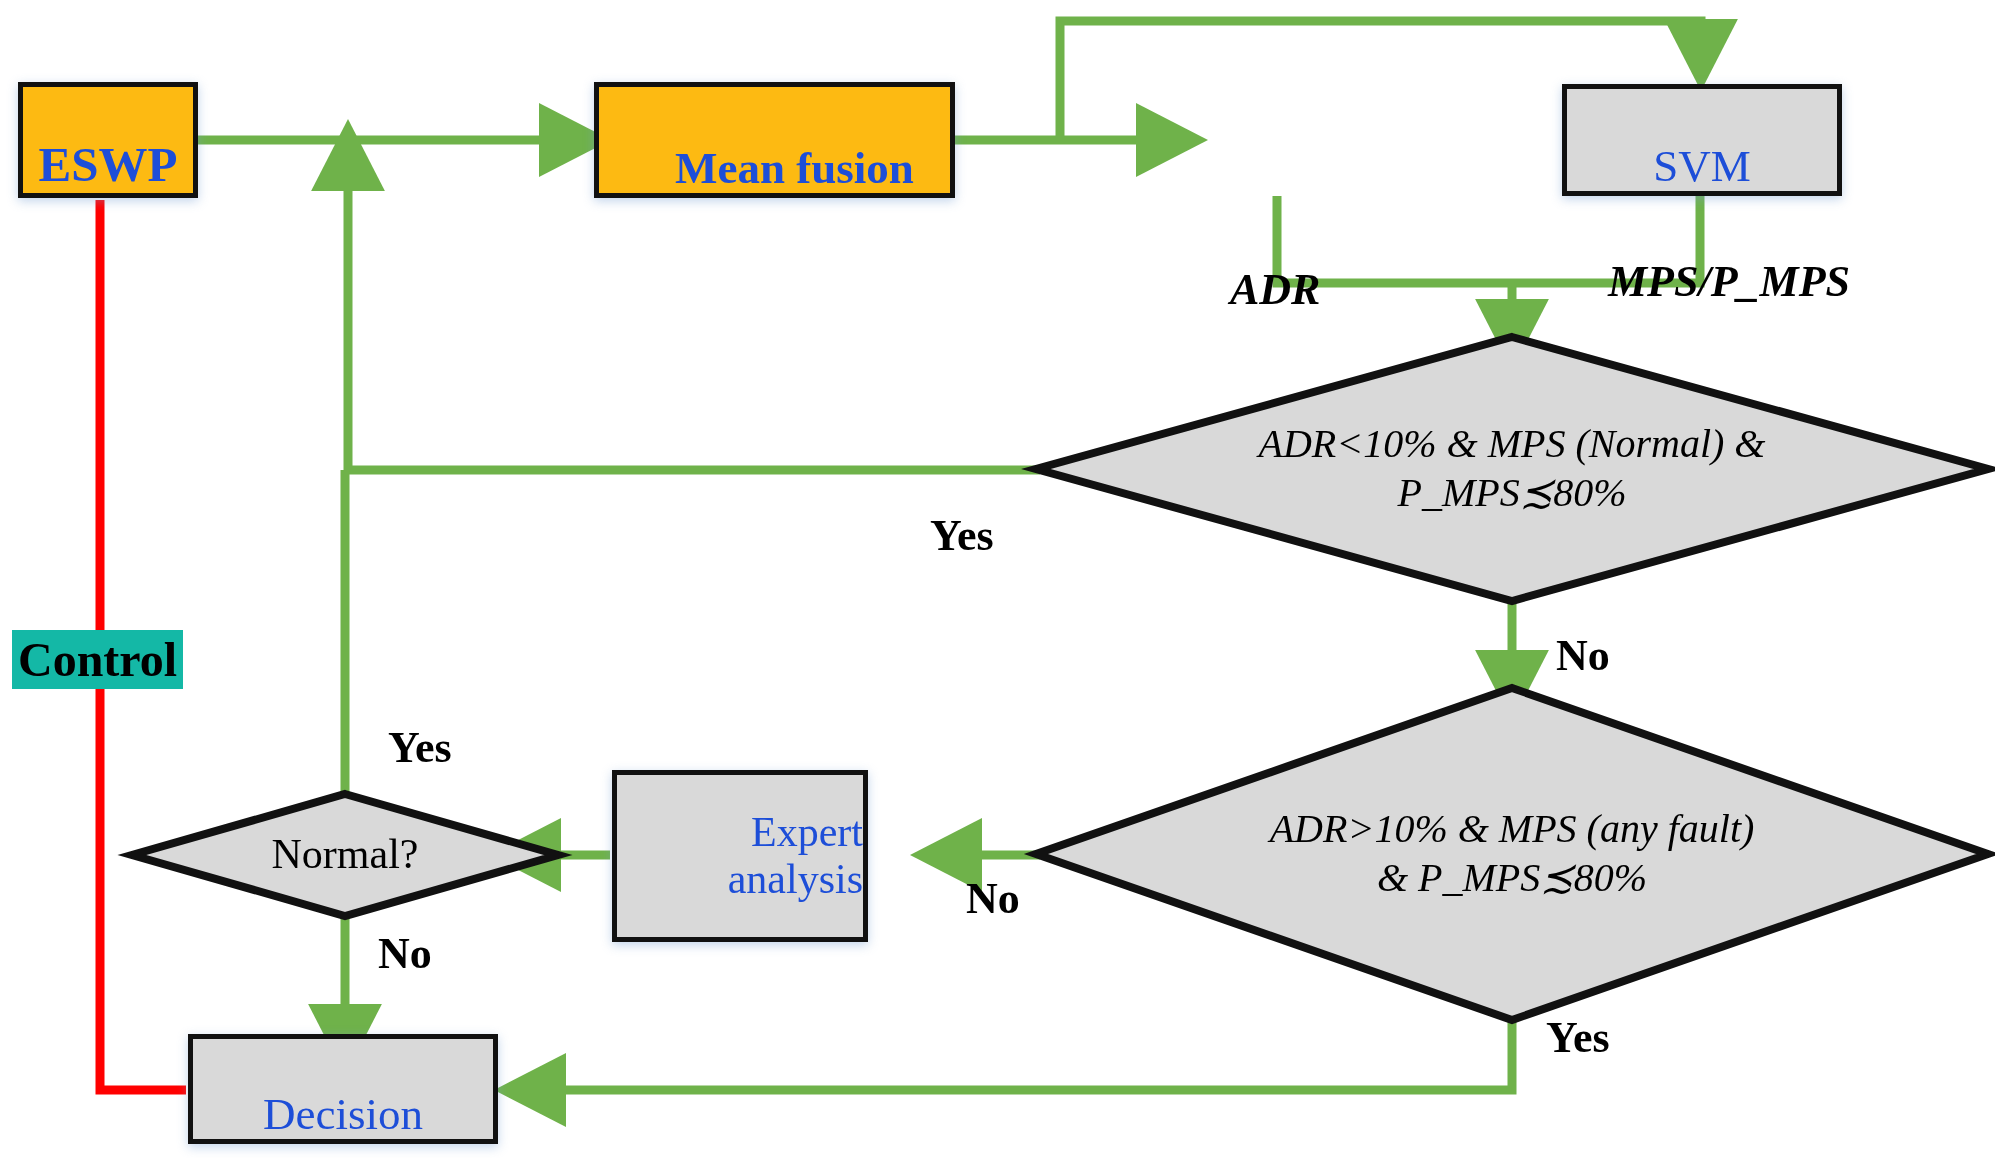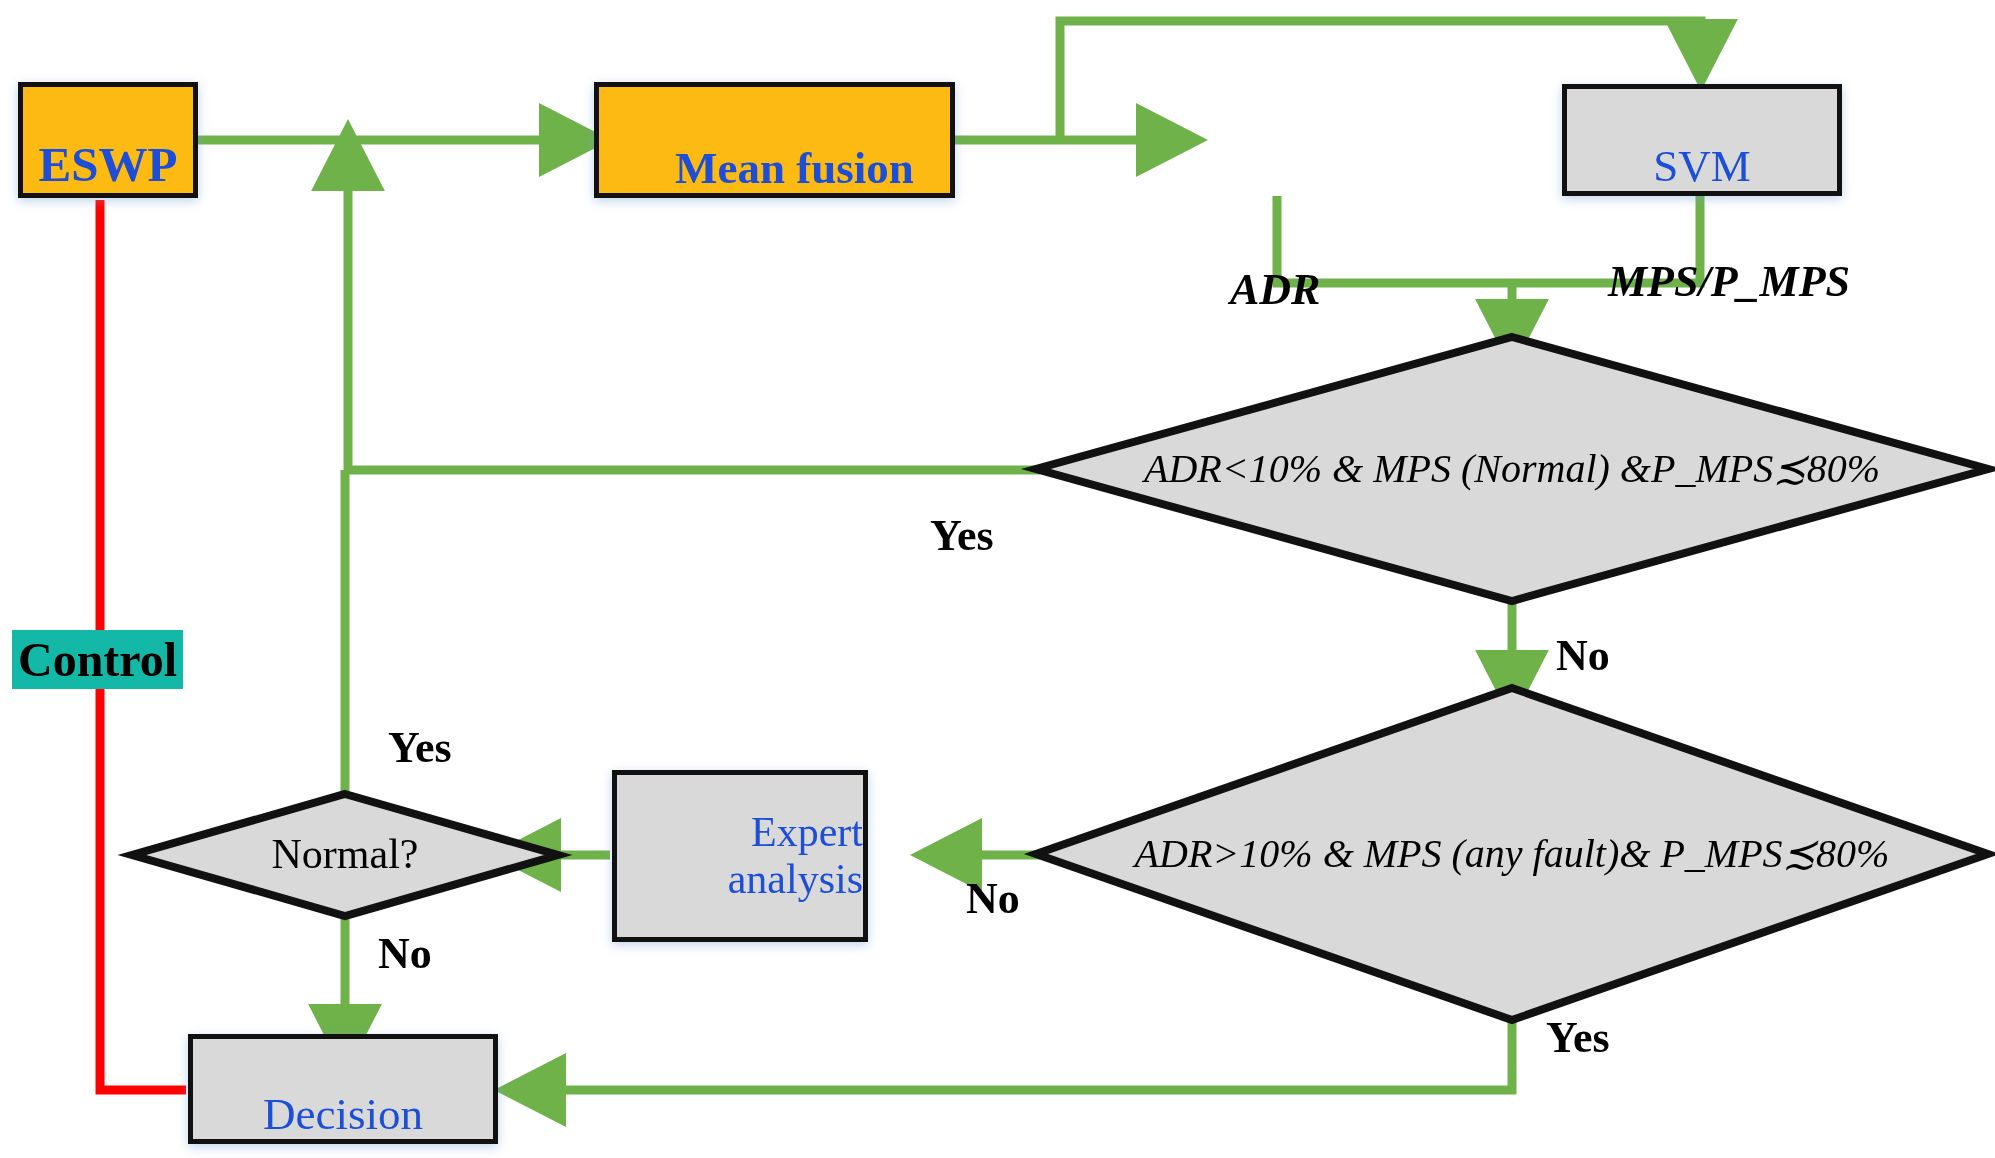--- a/index.html
+++ b/index.html
@@ -59,21 +59,21 @@
     top: 0;
     overflow: visible;
   }
   .diamond-label {
     position: absolute;
     left: 0;
     top: 0;
     width: 100%;
     height: 100%;
     display: flex;
-    flex-direction: row;
+    flex-direction: column;
     align-items: center;
     justify-content: center;
     text-align: center;
     color: #000000;
     line-height: 1.22;
     pointer-events: none;
   }
 
   
   .edge-label {

